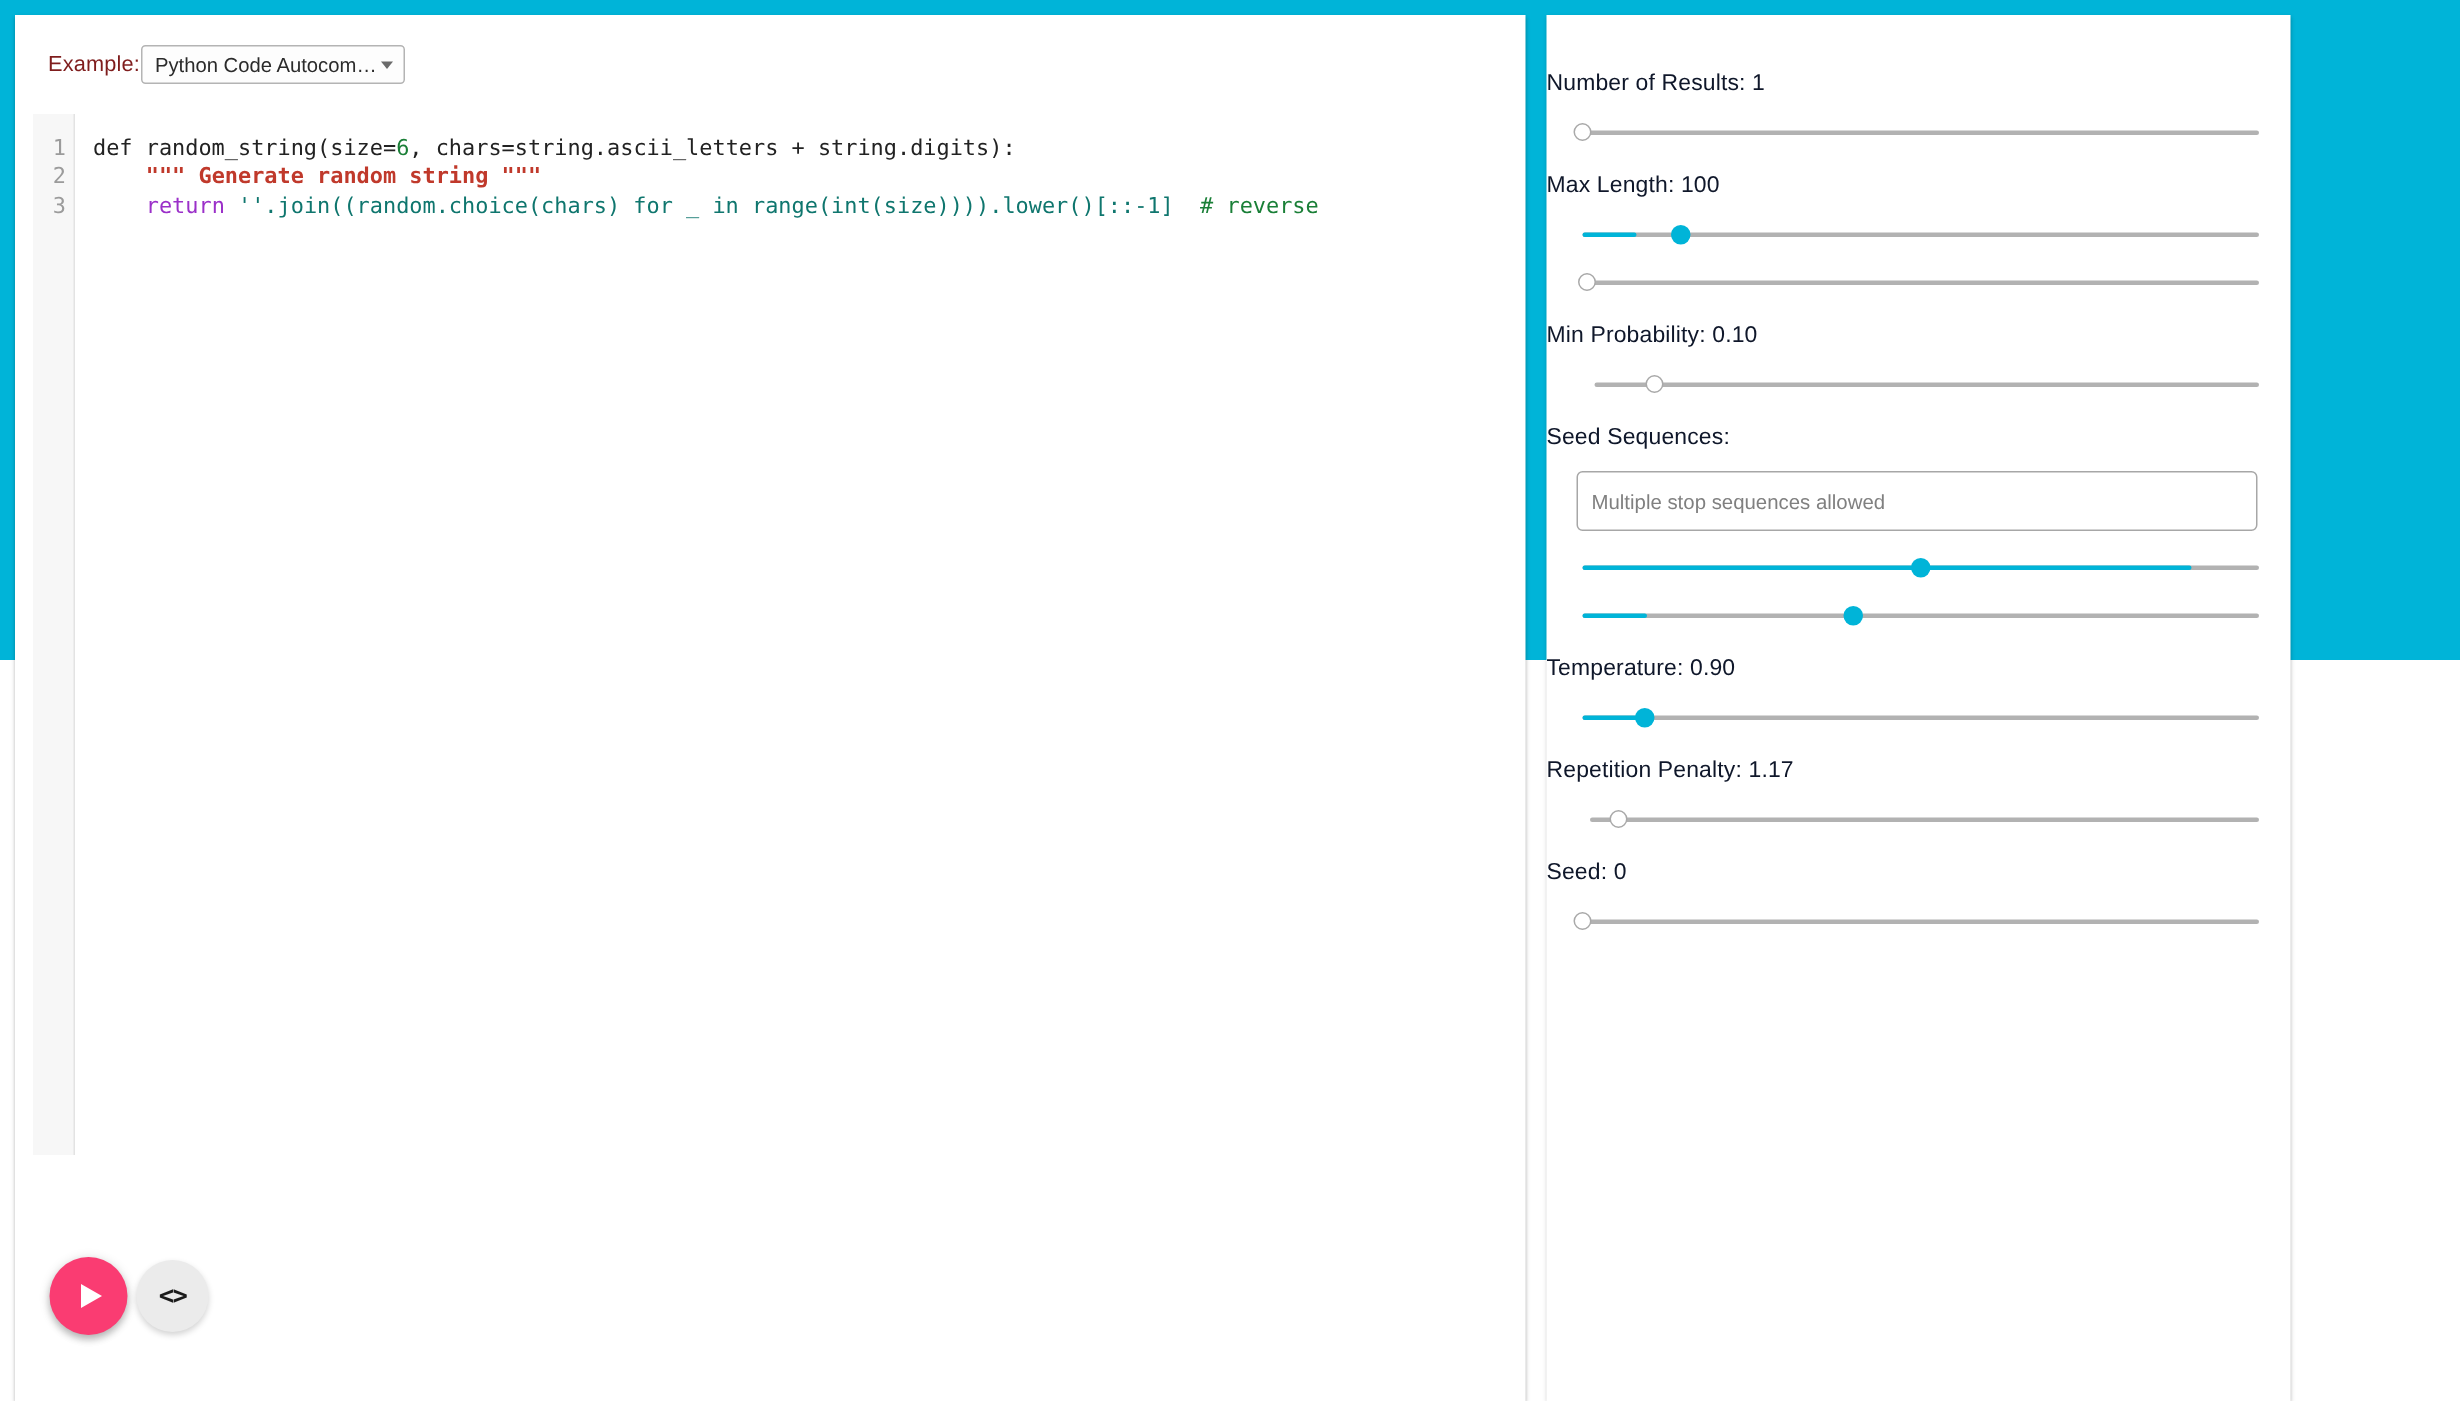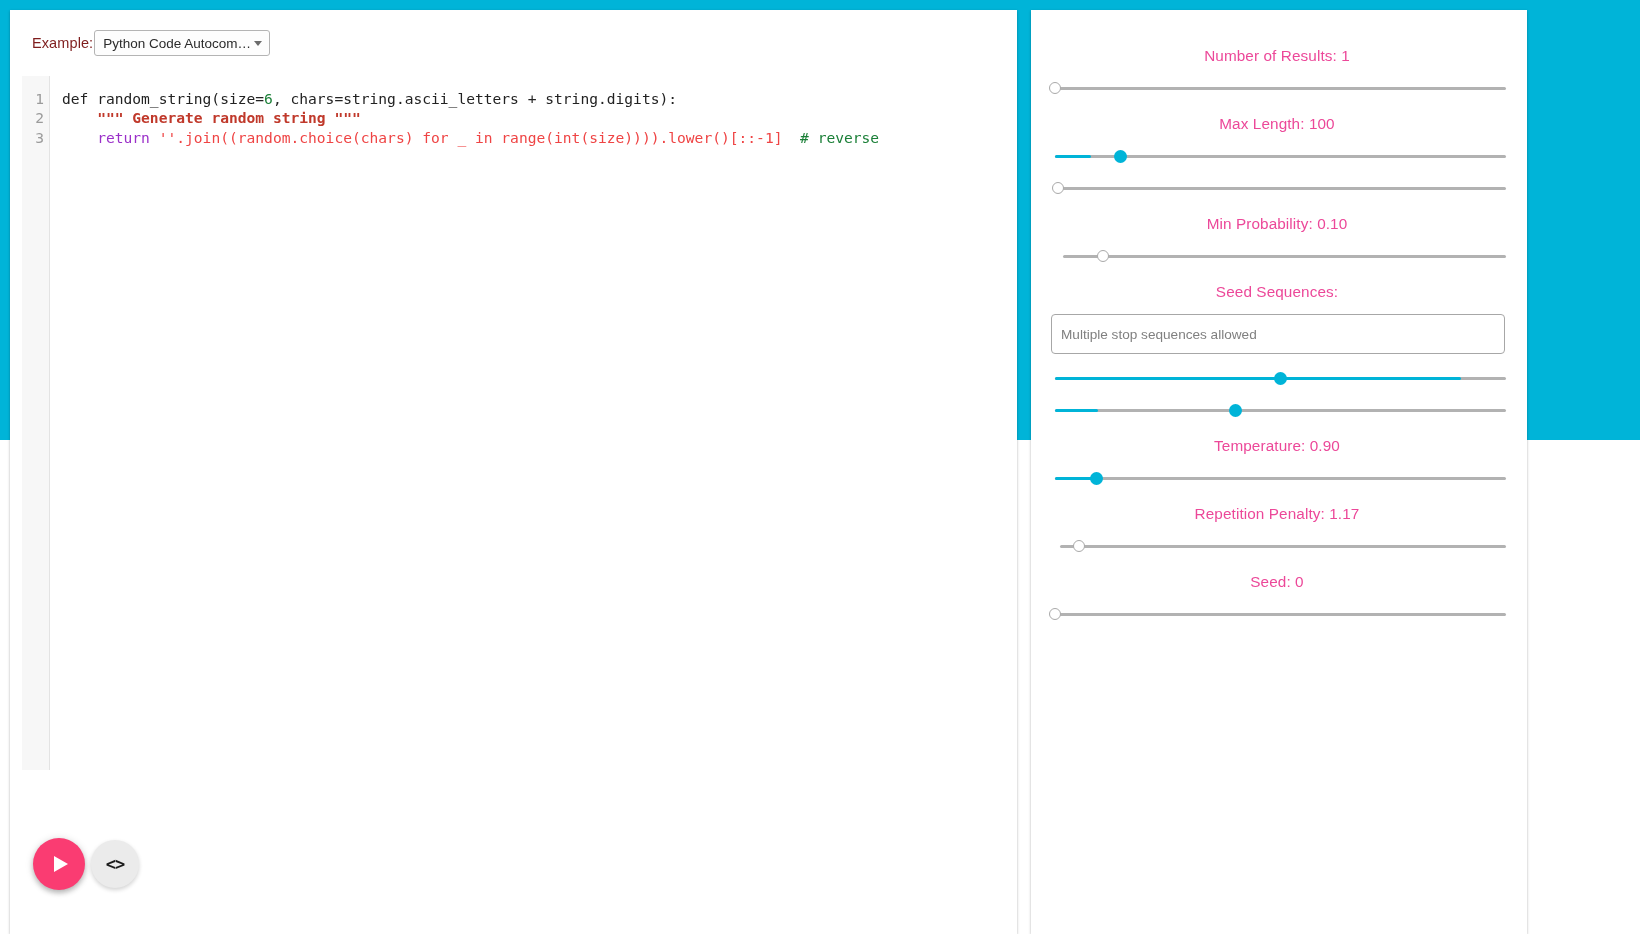--- a/index.html
+++ b/index.html
@@ -123,21 +123,21 @@
     flex: 1;
     padding: 13px 0 0 12px;
     white-space: pre;
     color: #222222;
     overflow: hidden;
   }
   .tok-plain   { color: #222222; }
   .tok-num     { color: #1a7f37; }
   .tok-string  { color: #c0392b; font-weight: bold; }
   .tok-kw      { color: #9b30c9; }
-  .tok-code    { color: #ef4444; }
+  .tok-code    { color: #0f766e; }
   .tok-comment { color: #1a7f37; }
 
   
   #fab-row {
     position: absolute;
     left: 23px;
     bottom: 44px;
     display: flex;
     align-items: center;
     gap: 6px;
@@ -183,23 +183,23 @@
     position: absolute;
     left: 0; top: 0;
     width: 100%;
     padding-top: 28px;
     box-sizing: border-box;
   }
   .param {
     margin-bottom: 0;
   }
   .param-label {
-    text-align: center;
+    text-align: left;
     font-size: 15.3px;
-    color: #ec4899;
+    color: #0f172a;
     padding: 9px 4px 9px 0;
     letter-spacing: 0.1px;
   }
   .slider-row {
     height: 28px;
     position: relative;
     margin: 0 0 4px 0;
   }
   .track {
     position: absolute;

